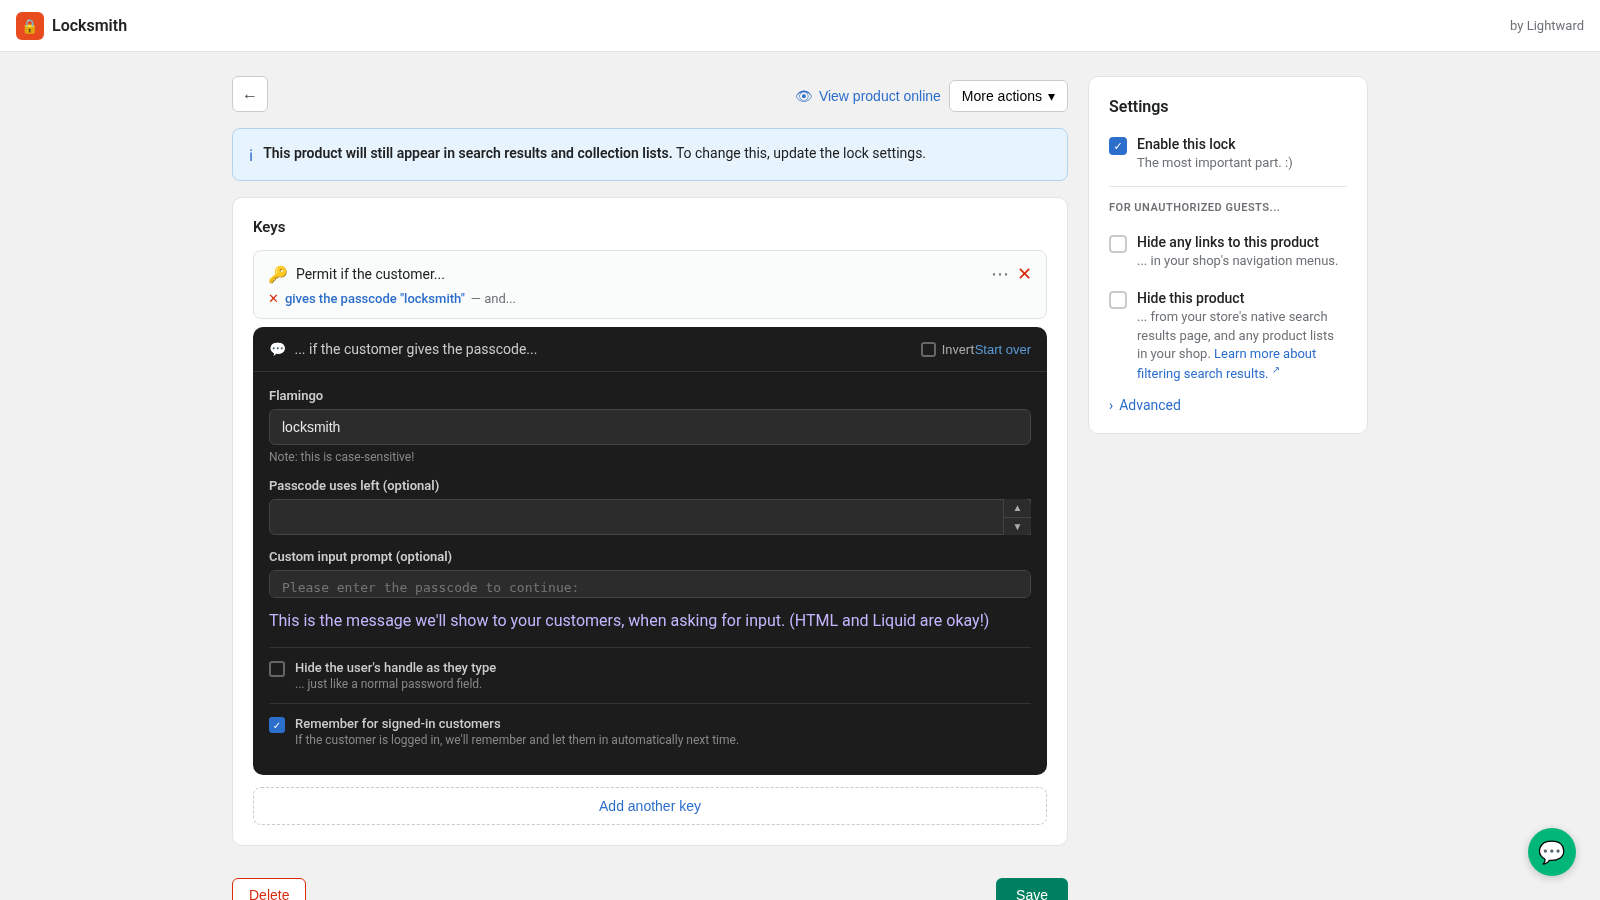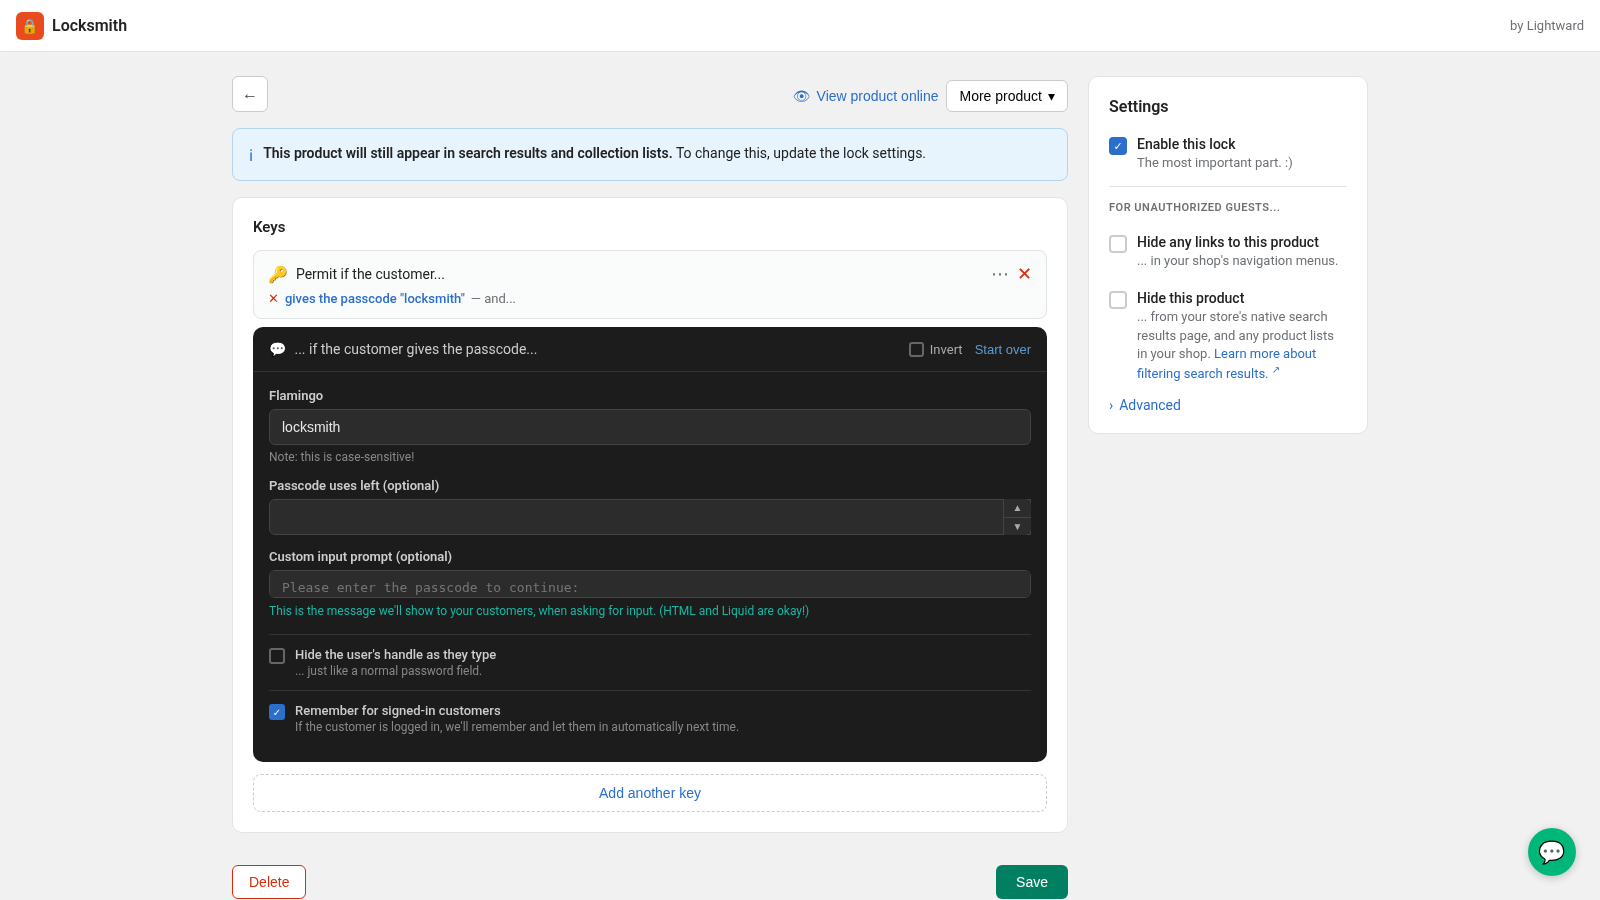--- a/index.html
+++ b/index.html
@@ -251,21 +251,20 @@
     .popup-header-left {
       display: flex;
       align-items: center;
       gap: 8px;
       font-size: 14px;
       color: #ccc;
     }
     .popup-header-right {
       display: flex;
       align-items: center;
-      gap: 12px;
     }
     .invert-label {
       display: flex;
       align-items: center;
       gap: 6px;
       font-size: 13px;
       color: #aaa;
     }
     .invert-checkbox {
       width: 15px;
@@ -356,23 +355,23 @@
       border-radius: 6px;
       padding: 9px 12px;
       color: #e8e8e8;
       font-size: 13px;
       font-family: monospace;
       outline: none;
       resize: none;
       height: 28px;
     }
     .field-description {
-      font-size: 12px;
-      color: #14b8a6;
-      margin-top: 1px;
+      font-size: 16px;
+      color: #c4b5fd;
+      margin-top: 8px;
       margin-bottom: 14px;
       line-height: 1.5;
     }
 
     .popup-divider {
       height: 1px;
       background: #333;
       margin: 12px 0;
     }
 
@@ -580,21 +579,21 @@
     <div class="page-header">
       <div class="page-header-left">
         <button class="back-btn">←</button>
       </div>
       <div class="page-header-right">
         <button class="btn-view-online">
           <span>👁</span>
           <span>View product online</span>
         </button>
         <button class="btn-more-actions">
-          <span>More product</span>
+          <span>More actions</span>
           <span>▾</span>
         </button>
       </div>
     </div>
 
     <div class="info-banner">
       <span class="info-banner-icon">ℹ</span>
       <div class="info-banner-text">
         <strong>This product will still appear in search results and collection lists.</strong>
         <span> To change this, update the lock settings.</span>

